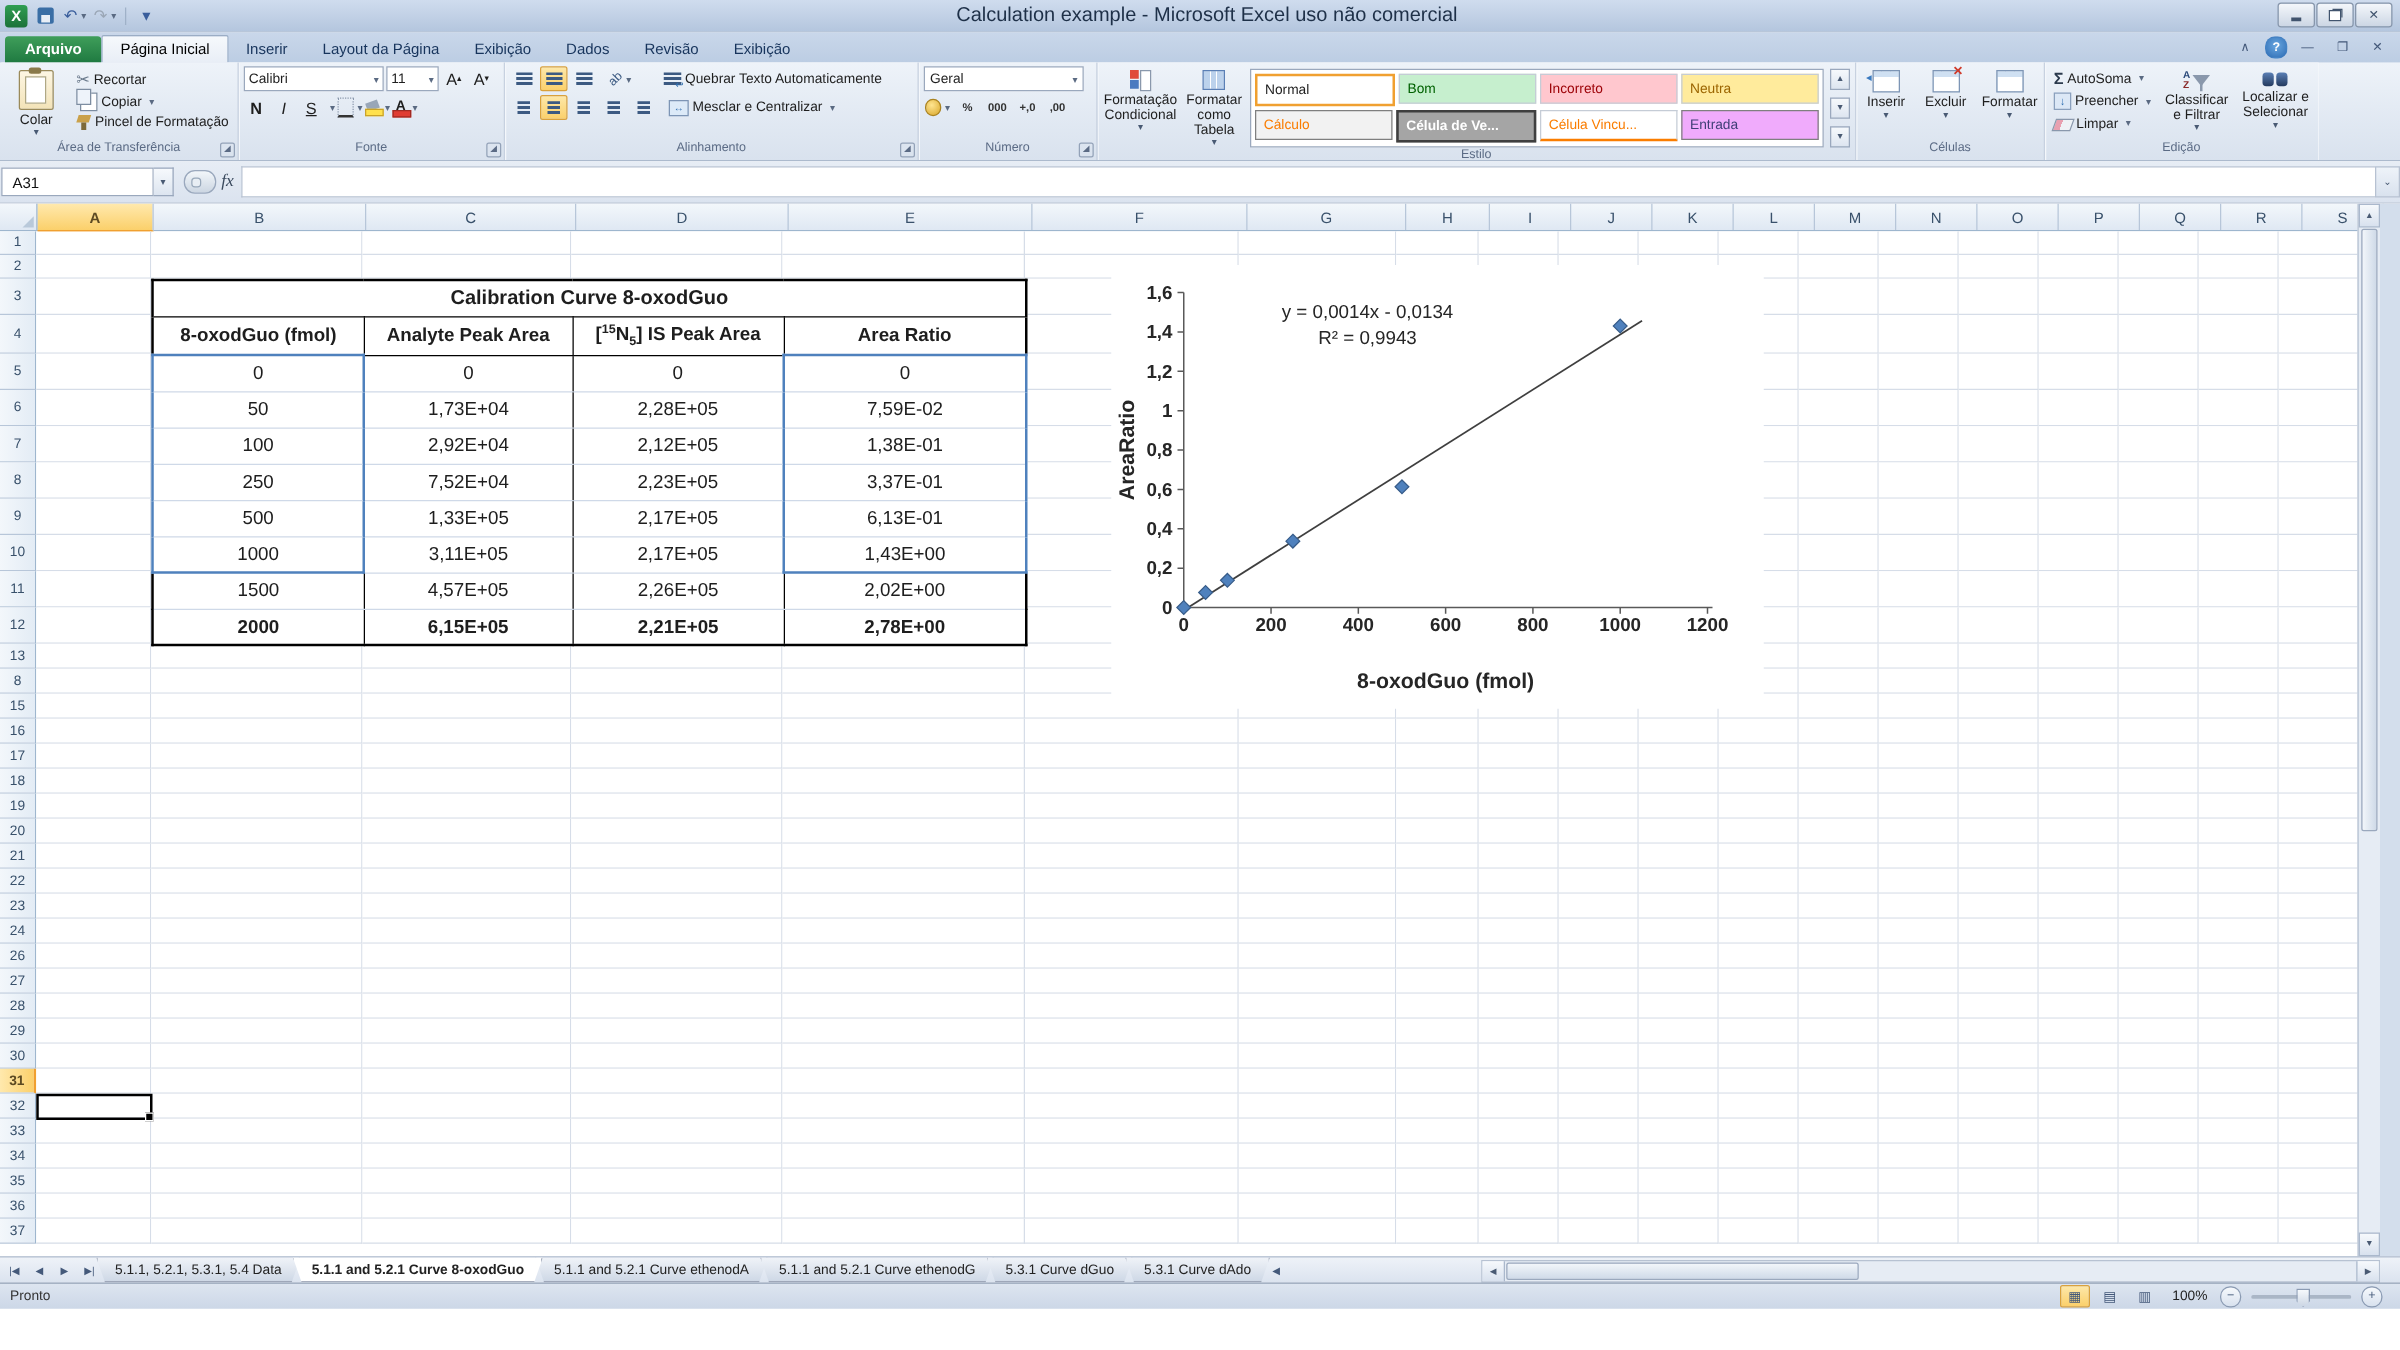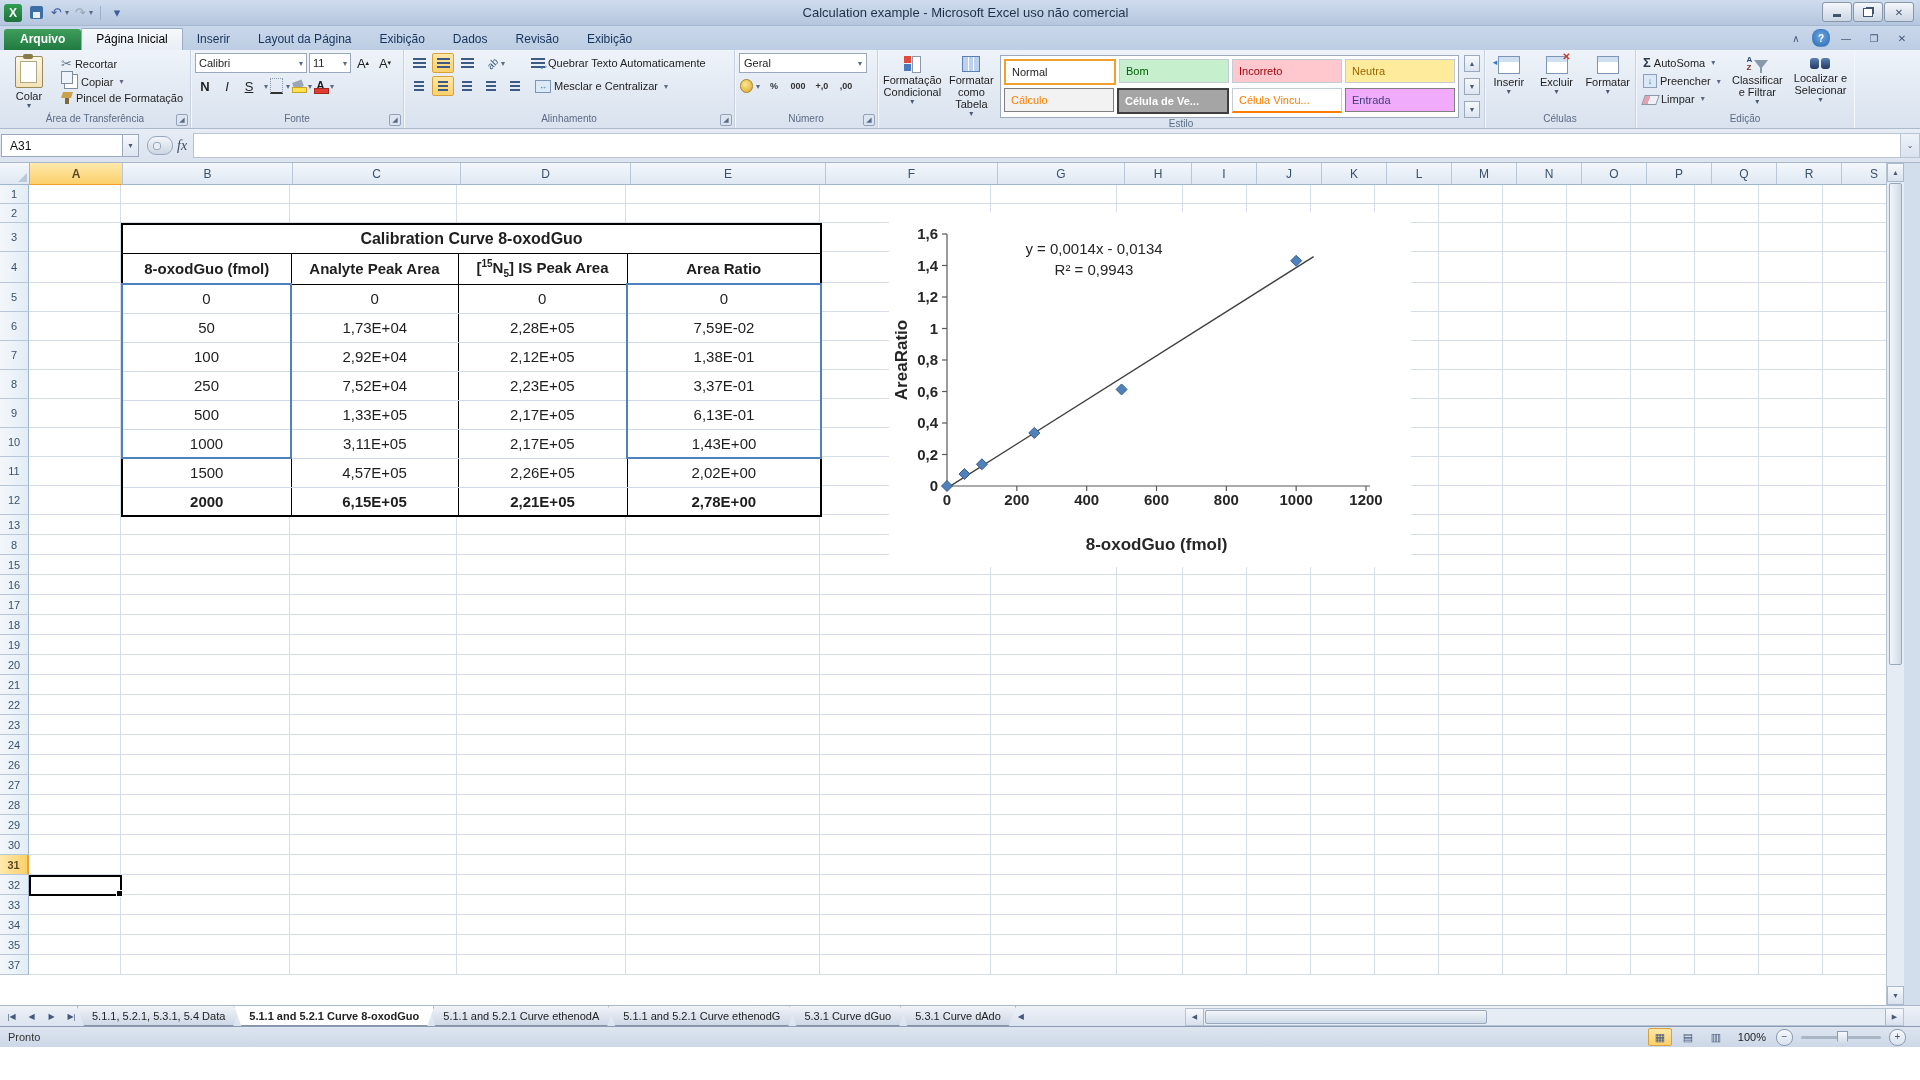--- a/index.html
+++ b/index.html
@@ -10,21 +10,21 @@
   .titlebar{height:25px;background:linear-gradient(180deg,#cfdcee 0%,#c2d1e6 50%,#b4c6de 100%);
     border-bottom:1px solid #a6b8d0;display:flex;align-items:center;position:relative;}
   .qat{display:flex;align-items:center;gap:4px;padding-left:4px;}
   .xl-logo{width:18px;height:18px;background:linear-gradient(180deg,#2f9e52,#1d7239);border-radius:3px;
     color:#fff;font-weight:bold;font-size:12px;display:flex;align-items:center;justify-content:center;}
   .qbtn{width:20px;height:18px;display:flex;align-items:center;justify-content:center;font-size:13px;color:#3a5e9c;}
   .disk{width:13px;height:13px;background:#3a6ea5;border-radius:2px;position:relative;}
   .disk::after{content:"";position:absolute;left:3px;bottom:1px;width:7px;height:6px;background:#e8eef6;}
   .redo{color:#9aa6b5;}
   .qsep{width:1px;height:14px;background:#9fb1c8;margin:0 2px;}
-  .title-text{position:absolute;left:11px;right:0;text-align:center;font-size:13px;color:#1e3048;}
+  .title-text{position:absolute;left:11px;right:0;text-align:center;font-size:16px;color:#1e3048;}
   .winbtns{position:absolute;right:6px;top:2px;display:flex;gap:1px;}
   .wbtn{width:28px;height:18px;border:1px solid #8796ab;border-radius:3px;
     background:linear-gradient(180deg,#f4f7fb,#ccd6e4);display:flex;align-items:center;justify-content:center;
     font-size:10px;color:#41546e;}
   .wbtn .mini{width:8px;height:3px;background:#41546e;margin-top:7px;}
   .wbtn .rest{width:8px;height:7px;border:1px solid #41546e;background:#fff;box-shadow:2px -2px 0 -1px #41546e;}
   
   .tabrow{height:24px;background:linear-gradient(180deg,#c9d7ea,#bccdE3);display:flex;align-items:flex-end;position:relative;}
   .ftab{background:linear-gradient(180deg,#3f9e5a,#1f7a41);color:#fff;font-weight:bold;
     padding:3px 16px 4px;border-radius:3px 3px 0 0;margin-left:4px;font-size:12px;}
@@ -1263,20 +1263,42 @@
           <div class="gcell" style="width: 64px;"></div>
           <div class="gcell" style="width: 64px;"></div>
           <div class="gcell" style="width: 64px;"></div>
           <div class="gcell" style="width: 64px;"></div>
           <div class="gcell" style="width: 64px;"></div>
           <div class="gcell" style="width: 64px;"></div>
           <div class="gcell" style="width: 64px;"></div>
           <div class="gcell" style="width: 64px;"></div>
         </div>
         <div class="grow" style="height: 20px;">
+          <div class="rowhead">36</div>
+          <div class="gcell" style="width: 92px;"></div>
+          <div class="gcell" style="width: 169px;"></div>
+          <div class="gcell" style="width: 167px;"></div>
+          <div class="gcell" style="width: 169px;"></div>
+          <div class="gcell" style="width: 194px;"></div>
+          <div class="gcell" style="width: 171px;"></div>
+          <div class="gcell" style="width: 126px;"></div>
+          <div class="gcell" style="width: 66px;"></div>
+          <div class="gcell" style="width: 64px;"></div>
+          <div class="gcell" style="width: 64px;"></div>
+          <div class="gcell" style="width: 64px;"></div>
+          <div class="gcell" style="width: 64px;"></div>
+          <div class="gcell" style="width: 64px;"></div>
+          <div class="gcell" style="width: 64px;"></div>
+          <div class="gcell" style="width: 64px;"></div>
+          <div class="gcell" style="width: 64px;"></div>
+          <div class="gcell" style="width: 64px;"></div>
+          <div class="gcell" style="width: 64px;"></div>
+          <div class="gcell" style="width: 64px;"></div>
+        </div>
+        <div class="grow" style="height: 20px;">
           <div class="rowhead">37</div>
           <div class="gcell" style="width: 92px;"></div>
           <div class="gcell" style="width: 169px;"></div>
           <div class="gcell" style="width: 167px;"></div>
           <div class="gcell" style="width: 169px;"></div>
           <div class="gcell" style="width: 194px;"></div>
           <div class="gcell" style="width: 171px;"></div>
           <div class="gcell" style="width: 126px;"></div>
           <div class="gcell" style="width: 66px;"></div>
           <div class="gcell" style="width: 64px;"></div>

